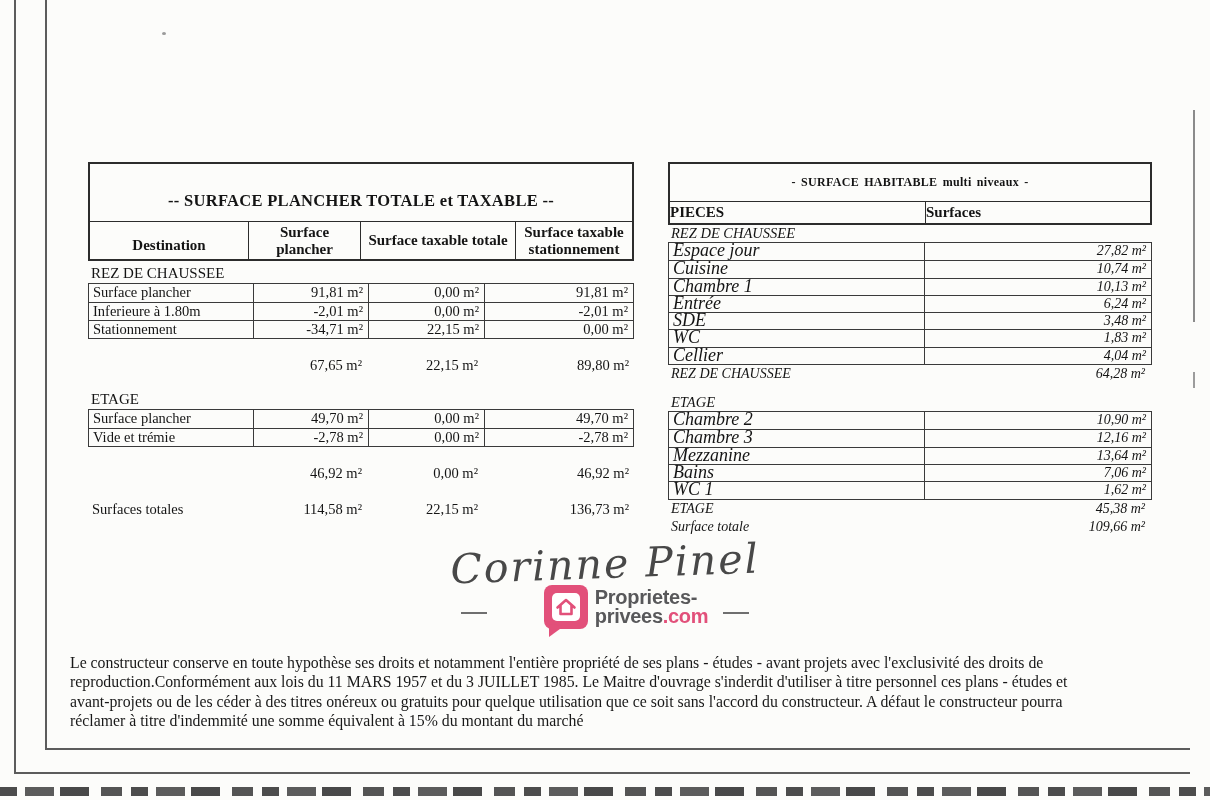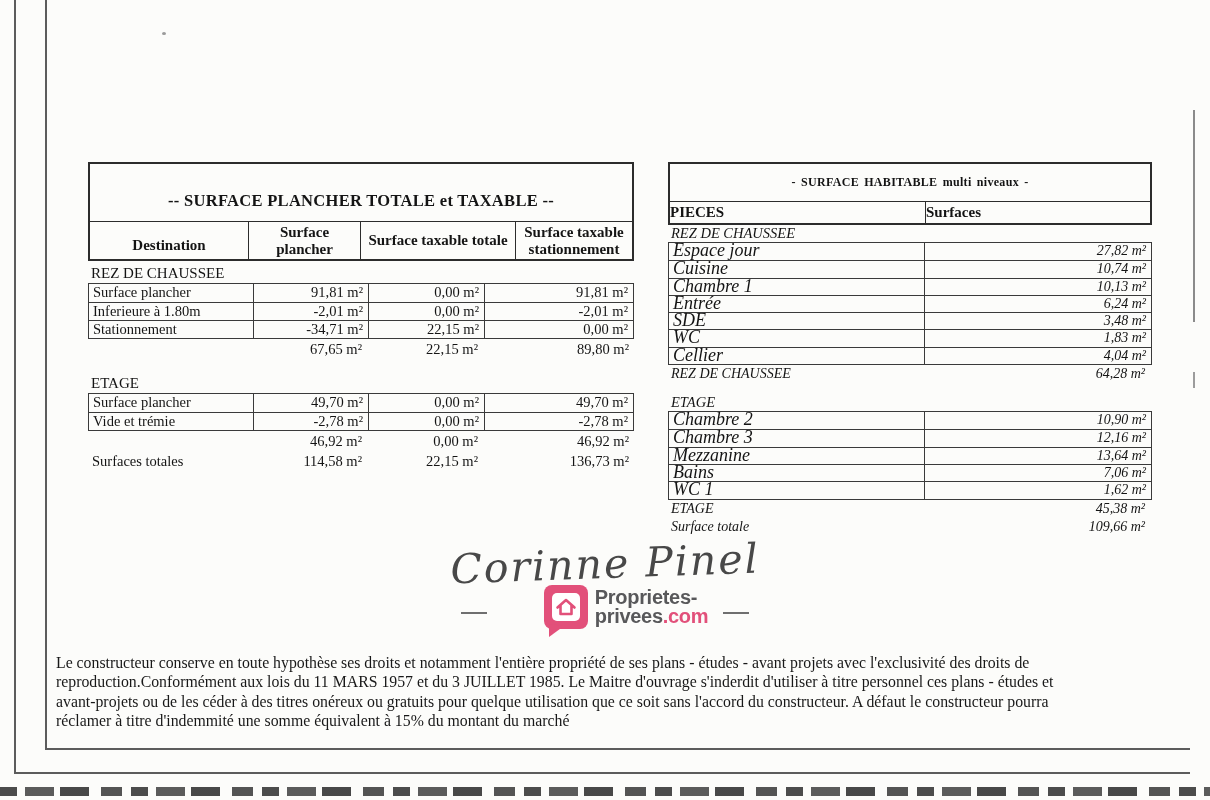--- a/index.html
+++ b/index.html
@@ -47,21 +47,21 @@
   .lt-sec { font-size:15px; padding-left:3px; height:18px; line-height:17px; margin-top:4px; }
   .lt-body { border:1.4px solid #3a3a3a; }
   .lt-row { display:flex; height:18px; }
   .lt-row + .lt-row { border-top:1.4px solid #3a3a3a; }
   .lt-cell { font-size:14.5px; line-height:16px; padding:0 5px 0 4px; overflow:hidden; }
   .b1 { width:164px; }
   .b2 { width:115px; border-left:1.4px solid #3a3a3a; }
   .b3 { width:116px; border-left:1.4px solid #3a3a3a; }
   .b4 { flex:1;      border-left:1.4px solid #3a3a3a; }
   .num { text-align:right; }
-  .lt-subrow, .lt-totalrow { display:flex; height:18px; margin-top:2px; }
+  .lt-subrow, .lt-totalrow { display:flex; height:18px; margin-top:18px; }
   .lt-subrow .lt-cell, .lt-totalrow .lt-cell { border:none; }
   .lt-gap { height:12px; }
 
   
   #right-table { position:absolute; left:668px; top:162px; width:484px; }
   .rt-headbox { border:2px solid #2c2c2c; }
   .rt-title {
     height:37px; display:flex; align-items:center; justify-content:center;
     font-weight:bold; font-size:12px; letter-spacing:.3px; word-spacing:2px;
   }
@@ -98,21 +98,21 @@
   .brand-group { display:flex; align-items:flex-start; gap:7px;padding-left:42px; }
   .brand-text {
     font-family:"Liberation Sans", sans-serif; font-weight:bold;
     font-size:20px; line-height:19px; color:#58585a; letter-spacing:-.3px;
     padding-top:3px;
   }
   .brand-pink { color:#e2507a; }
 
   
   #legal {
-    position:absolute; left:56px; top:653px; width:1052px;
+    position:absolute; left:70px; top:653px; width:1052px;
     font-size:15.8px; line-height:19.4px; color:#181818;
   }
 </style>
 </head>
 <body>
 
 <div class="frame" style="left:14px; top:0; width:2px; height:773px;"></div>
 <div class="frame" style="left:45px; top:0; width:1.6px; height:749px;"></div>
 <div class="frame" style="left:45px; top:748px; width:1145px; height:1.6px;"></div>
 <div class="frame" style="left:14px; top:772px; width:1176px; height:1.8px;"></div>

